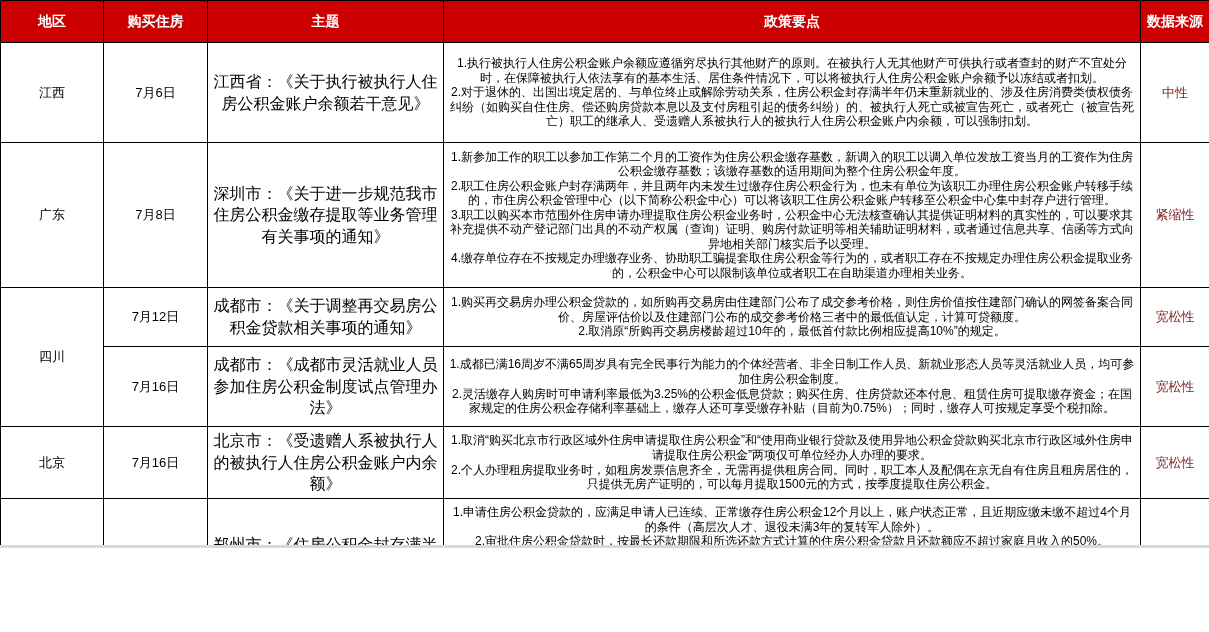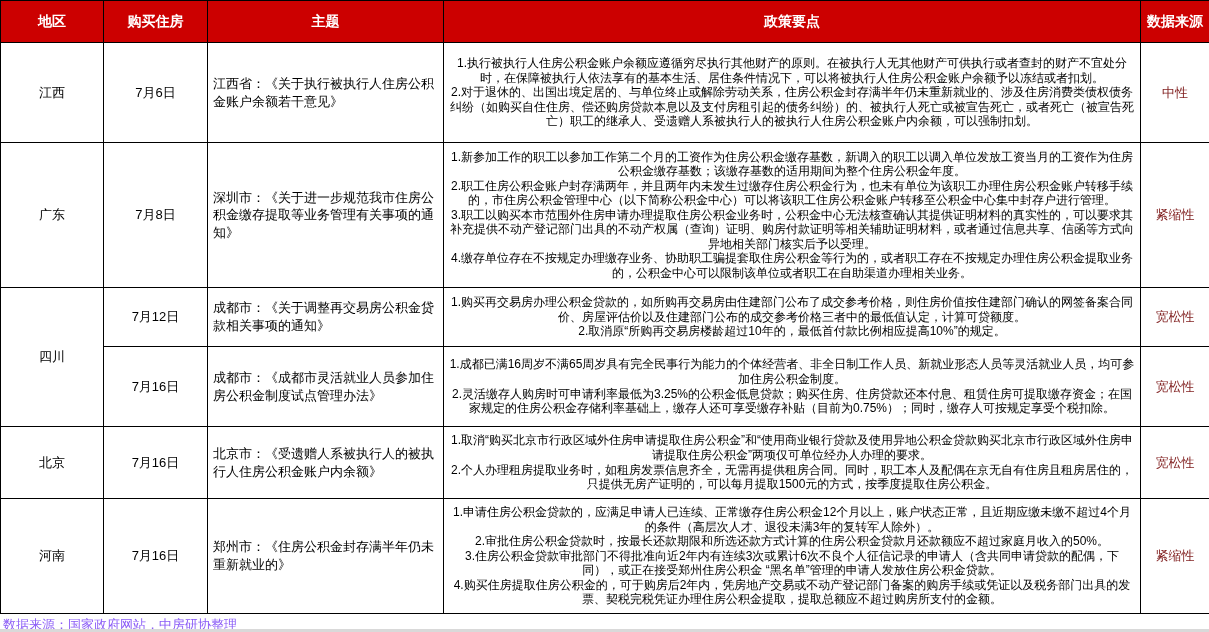--- a/index.html
+++ b/index.html
@@ -2,21 +2,21 @@
 <html><head>
 <meta charset="utf-8">
 <style>
   * { margin: 0; padding: 0; box-sizing: border-box; }
   body {
     font-family: "Liberation Sans", "DejaVu Sans", sans-serif;
     background: #ffffff;
   }
   .page {
     width: 1209px;
-    height: 632px;
+    height: 548px;
     background: #ffffff;
     position: relative;
     overflow: hidden;
     border-bottom: 3px solid #d9d9d9;
   }
   table.policy-table {
     width: 1209px;
     border-collapse: collapse;
     table-layout: fixed;
   }
@@ -35,21 +35,22 @@
     height: 42px;
     padding: 2px;
   }
   td.center-cell {
     text-align: center;
     font-size: 13px;
     color: #000000;
     padding: 20px 4px;
   }
   td.topic-cell {
-    font-size: 13px;
+    text-align: center;
+    font-size: 16px;
     color: #000000;
     padding: 2px 5px;
     line-height: 1.35;
   }
   td.points-cell {
     text-align: center;
     font-size: 12px;
     color: #000000;
     padding: 1px 4px;
     line-height: 1.21;

